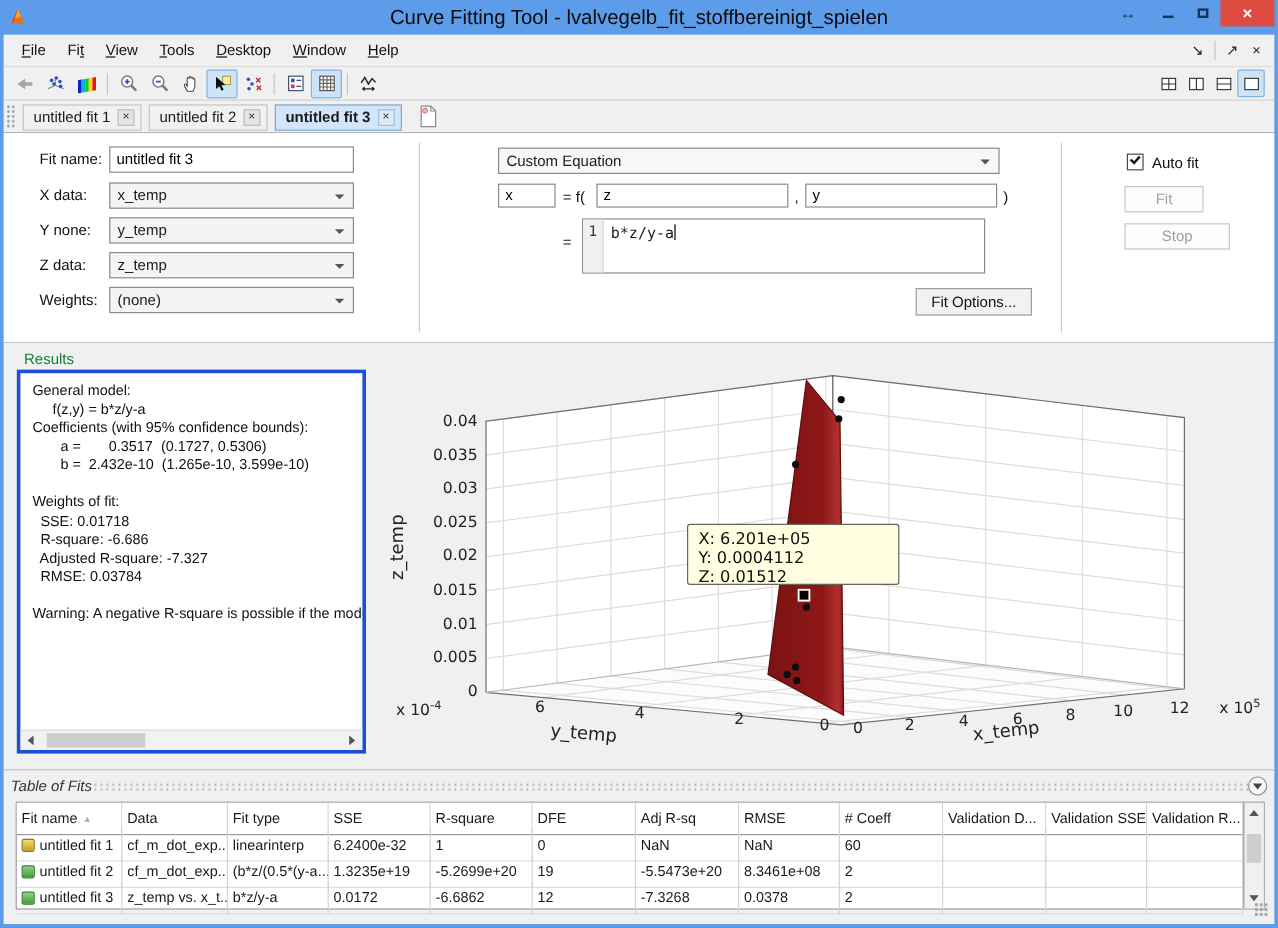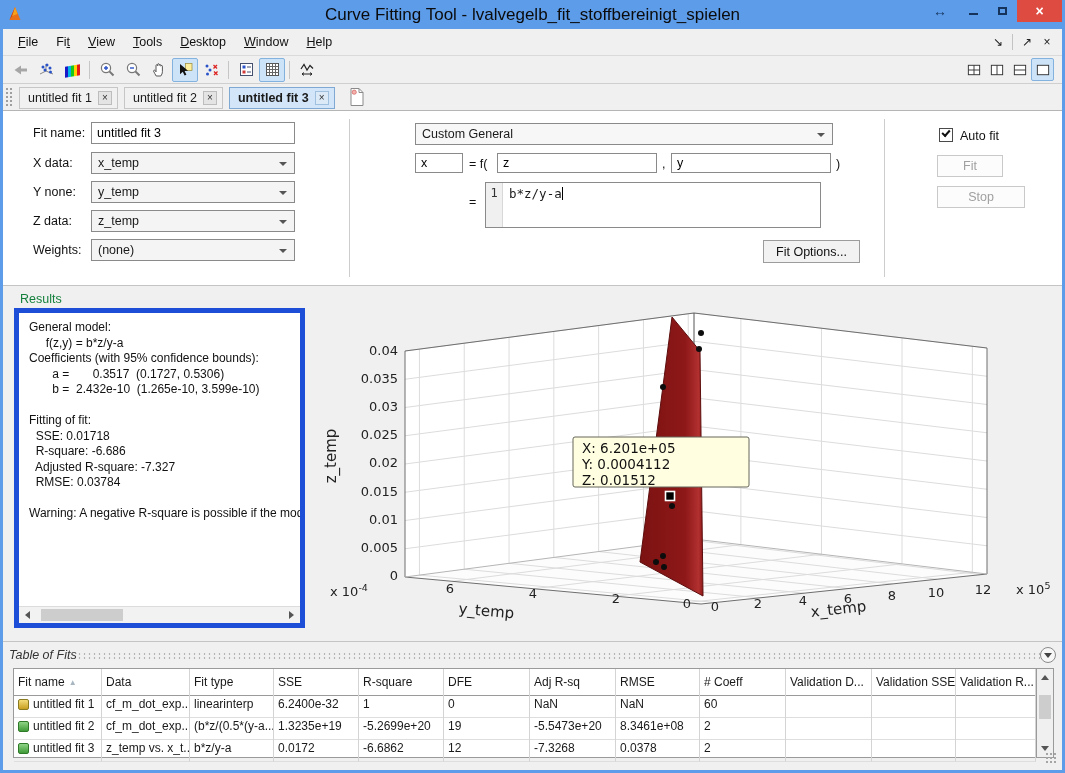--- a/index.html
+++ b/index.html
@@ -80,21 +80,21 @@
   .btn{position:absolute;border:1px solid #9c9c9c;background:#f2f2f2;text-align:center;
     font-size:12.5px;color:#111;display:flex;align-items:center;justify-content:center;}
   .btn.disabled{border-color:#c9c9c9;background:#fcfcfc;color:#a0a0a0;}
   .chk{position:absolute;width:14px;height:14px;border:1px solid #4a4a4a;background:#fff;}
   .chk .tick{position:absolute;left:2px;top:1px;width:8px;height:5px;border-left:2px solid #111;
     border-bottom:2px solid #111;transform:rotate(-48deg);}
 
   
   .main{position:absolute;left:3px;right:3px;top:286px;height:355px;background:#f0f0f0;}
   .results-label{position:absolute;left:17px;top:6px;font-size:12.5px;color:#15803d;}
-  .results-box{position:absolute;left:11px;top:22px;width:291px;height:320px;border:5px solid #1d4ed8;
+  .results-box{position:absolute;left:11px;top:22px;width:291px;height:320px;border:3px solid #1d4ed8;
     background:#fff;overflow:hidden;}
   .res-lines{position:absolute;left:0;top:0;right:0;bottom:17px;overflow:hidden;padding:7px 0 0 10px;}
   .res-line{white-space:pre;font-size:12px;line-height:15.5px;color:#111;}
   .hscroll{position:absolute;left:0;right:0;bottom:0;height:17px;background:#f2f2f2;border-top:1px solid #dcdcdc;}
   .hs-arrow{position:absolute;top:4px;width:0;height:0;border-top:4px solid transparent;border-bottom:4px solid transparent;}
   .hs-left{left:6px;border-right:5px solid #555;}
   .hs-right{right:6px;border-left:5px solid #555;}
   .hs-thumb{position:absolute;left:22px;top:2px;width:82px;height:12px;background:#cdcdcd;}
   #plot-wrap{position:absolute;left:303px;top:0;width:756px;height:355px;}
 
@@ -368,21 +368,21 @@
     <div class="fp-label" style="left:30px;top:132px;">Weights:</div>
     <div class="dd" style="left:88px;top:128px;width:204px;">
       <span>(none)</span>
         <i class="dd-arrow"></i>
     </div>
 
     <div class="fp-sep" style="left:346px;"></div>
     <div class="fp-sep" style="left:881px;"></div>
 
     <div class="dd" style="left:412px;top:12px;width:418px;background:#f7f7f7;">
-      <span>Custom General</span>
+      <span>Custom Equation</span>
         <i class="dd-arrow"></i>
     </div>
     <input class="txt-input" style="left: 412px; top: 42px; width: 48px; height: 20px;" value="x">
     <div class="eq-sym" style="left:466px;top:46px;">=  f(</div>
     <input class="txt-input" style="left: 494px; top: 42px; width: 160px; height: 20px;" value="z">
     <div class="eq-sym" style="left:659px;top:46px;">,</div>
     <input class="txt-input" style="left: 668px; top: 42px; width: 160px; height: 20px;" value="y">
     <div class="eq-sym" style="left:833px;top:46px;">)</div>
 
     <div class="eq-sym" style="left:466px;top:84px;">=</div>
@@ -403,21 +403,21 @@
   <div class="main">
     <div class="results-label">Results</div>
     <div class="results-box">
       <div class="res-lines" id="res-lines">
           <div class="res-line">General model:</div>
           <div class="res-line">     f(z,y) = b*z/y-a</div>
           <div class="res-line">Coefficients (with 95% confidence bounds):</div>
           <div class="res-line">       a =       0.3517  (0.1727, 0.5306)</div>
           <div class="res-line">       b =  2.432e-10  (1.265e-10, 3.599e-10)</div>
           <div class="res-line"> </div>
-          <div class="res-line">Fitting of fit:</div>
+          <div class="res-line">Weights of fit:</div>
           <div class="res-line">  SSE: 0.01718</div>
           <div class="res-line">  R-square: -6.686</div>
           <div class="res-line">  Adjusted R-square: -7.327</div>
           <div class="res-line">  RMSE: 0.03784</div>
           <div class="res-line"> </div>
           <div class="res-line">Warning: A negative R-square is possible if the model d</div>
         </div>
       <div class="hscroll">
         <i class="hs-arrow hs-left"></i>
         <div class="hs-thumb"></div>

